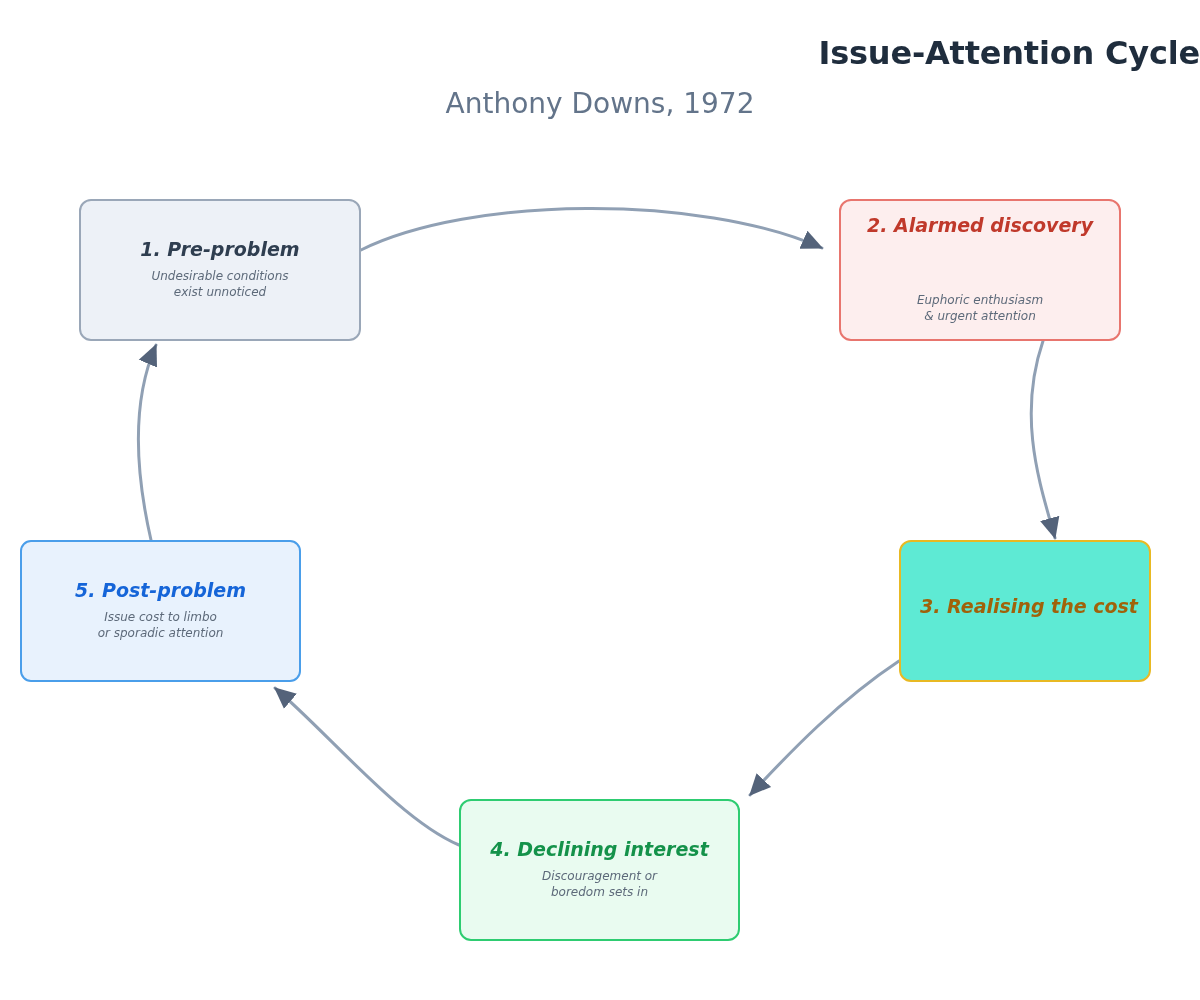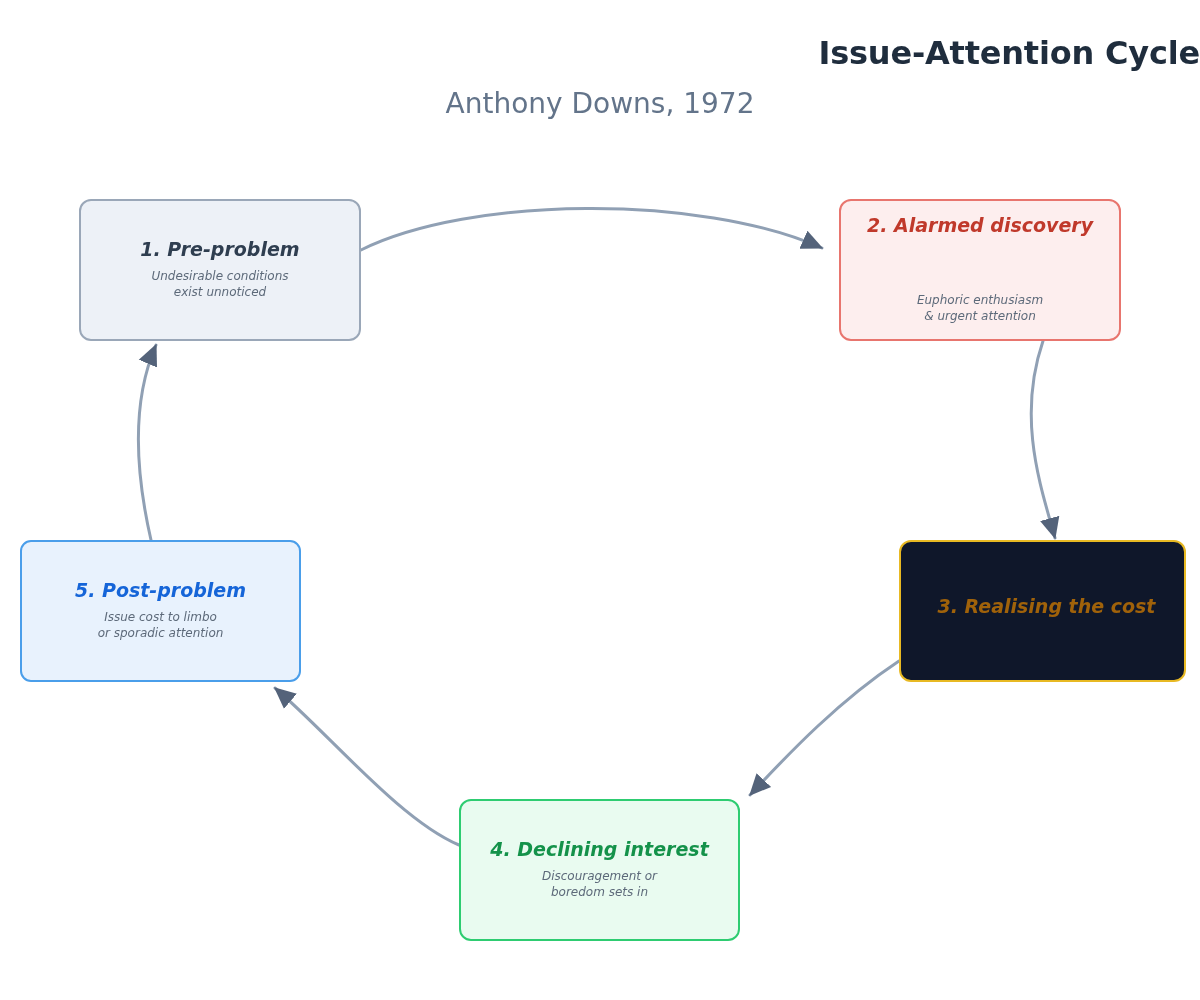--- a/index.html
+++ b/index.html
@@ -91,22 +91,22 @@
   #node-2 {
     left: 839px; top: 199px;  width: 282px;  height: 142px;
     background: #fdeeee;
     border-color: #e8756e;
     gap: 48px;
   }
   #node-2 .node-title { color: #c0392b; }
 
   
   #node-3 {
-    left: 899px; top: 540px;  width: 287px;  height: 142px;
-    background: #0f172a;
+    left: 899px; top: 540px;  width: 252px;  height: 142px;
+    background: #5eead4;
     border-color: #e8b923;
     padding-left: 8px;
   }
   #node-3 .node-title { color: #a0620a; }
 
   
   #node-4 {
     left: 459px; top: 799px;  width: 281px;  height: 142px;
     background: #e9fbf0;
     border-color: #2ecc71;

